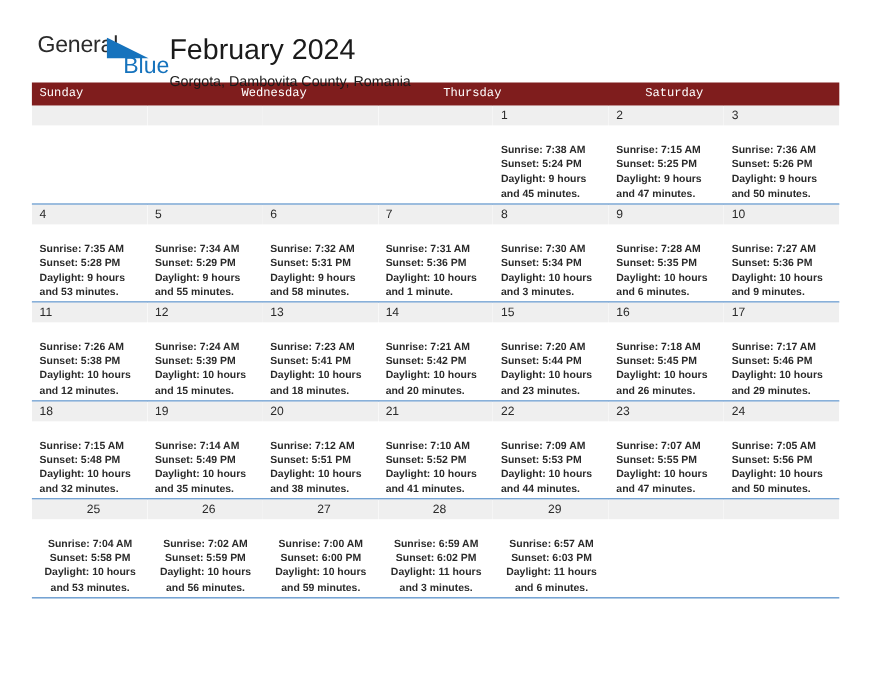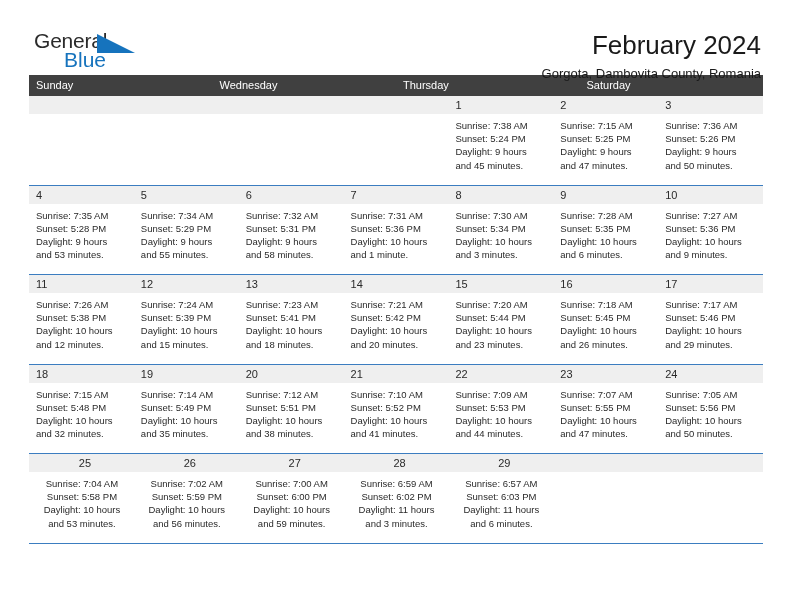--- a/index.html
+++ b/index.html
@@ -45,29 +45,29 @@
     line-height: 22px;
     display: block;
   }
   .brand-blue {
     font-size: 21px;
     color: #1673bd;
     line-height: 21px;
     display: block;
     margin-top: -3px;
     margin-left: 30px;
+    text-align: right;
   }
   .brand-triangle {
     position: absolute;
     left: 68px;
     top: 4px;
   }
 
   .title-block {
-    text-align: right;
     flex: 1 1 auto;
     padding-right: 2px;
   }
   .cal-title {
     font-size: 26px;
     color: #1a1a1a;
     line-height: 30px;
     white-space: nowrap;
   }
   .cal-subtitle {
@@ -78,22 +78,23 @@
     white-space: nowrap;
   }
 
   
   .calendar {
     width: 734px;
     margin-top: 3px;
   }
   .dow-row {
     display: flex;
-    background: #404040;
+    background: #7f1d1d;
     height: 21px;
+    font-family: Liberation Mono, monospace;
   }
   .dow {
     flex: 1 1 0;
     color: #ffffff;
     font-size: 11px;
     line-height: 21px;
     padding-left: 7px;
     box-sizing: border-box;
     overflow: hidden;
     white-space: nowrap;
@@ -124,21 +125,22 @@
     background: #efefef;
   }
   .day-num {
     font-size: 11px;
     color: #2a2a2a;
     line-height: 18px;
     padding-left: 7px;
     display: block;
   }
   .day-info {
-    padding: 5px 6px 0 7px;
+    padding: 16px 6px 0 7px;
+    font-weight: bold;
   }
   .day-info p {
     margin: 0;
     font-size: 9.5px;
     line-height: 13.2px;
     color: #2a2a2a;
     white-space: nowrap;
   }
 </style>
 </head>

